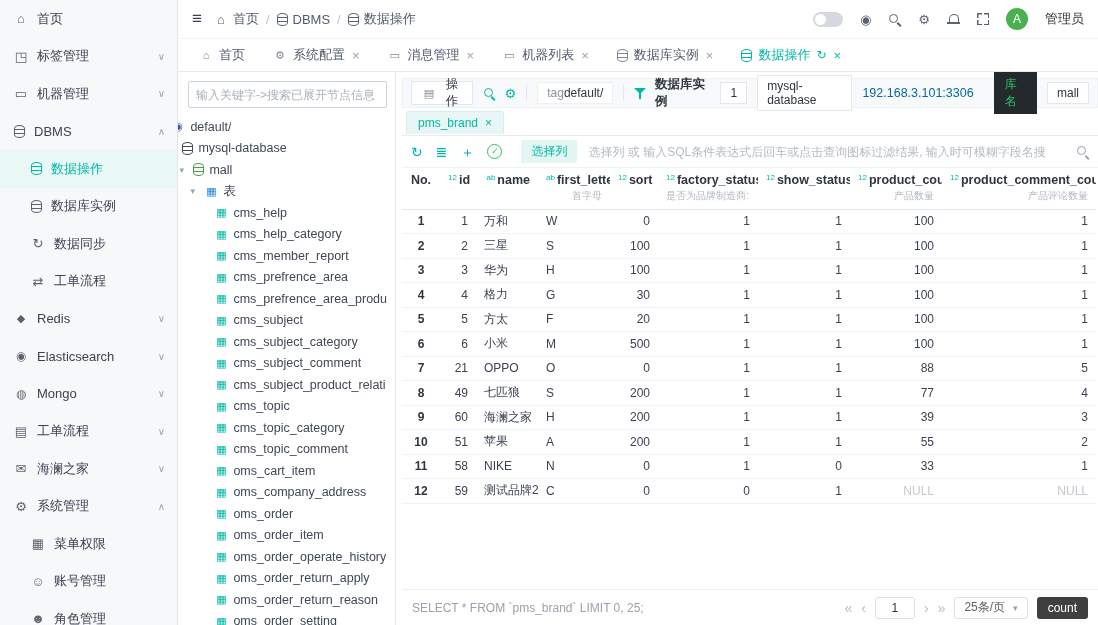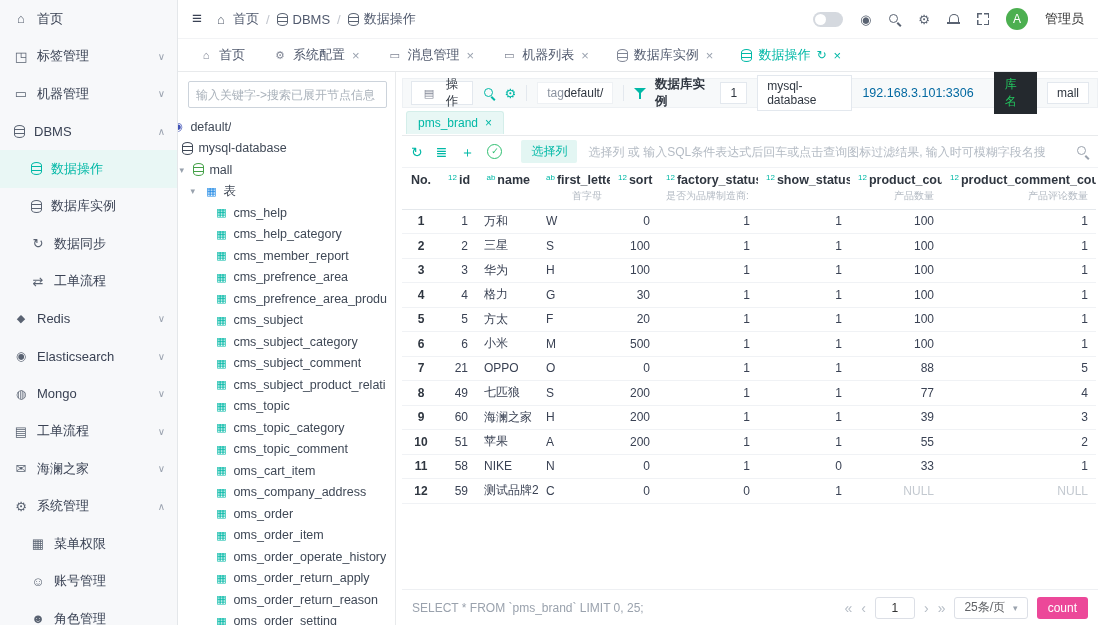--- a/index.html
+++ b/index.html
@@ -124,21 +124,21 @@
 td.al-center{text-align:center;font-weight:bold;color:#2f3640;}
 td.null{color:#c3c9d0;}
 
 .ws-footer{height:36px;display:flex;align-items:center;gap:10px;padding:0 10px;border-top:1px solid #eef0f3;flex:none;}
 .sql{color:#9aa2ad;font-size:12px;white-space:nowrap;overflow:hidden;}
 .pager{margin-left:auto;display:flex;align-items:center;gap:9px;color:#b6bdc6;flex:none;}
 .pg{font-size:14px;cursor:pointer;}
 .page-input{width:40px;height:22px;border:1px solid #dcdfe6;border-radius:3px;text-align:center;font-size:12px;color:#333;outline:none;font-family:inherit;}
 .page-size{height:22px;border:1px solid #dcdfe6;border-radius:3px;display:flex;align-items:center;gap:8px;padding:0 9px;font-size:12px;color:#606266;background:#fff;cursor:pointer;}
 .caret{font-size:9px;color:#9aa2ad;}
-.count-btn{height:22px;padding:0 11px;background:#ec4899;color:#fff;border:none;border-radius:3px;font-size:12px;cursor:pointer;font-family:inherit;}
+.count-btn{height:22px;padding:0 11px;background:#404040;color:#fff;border:none;border-radius:3px;font-size:12px;cursor:pointer;font-family:inherit;}
 </style>
 </head>
 <body>
 
 <div class="app">
   <aside class="sidebar" id="sidebar">
       <div class="sb-item">
         <span class="gi icon-home">⌂</span>
         <span class="sb-label">首页</span>
       </div>

